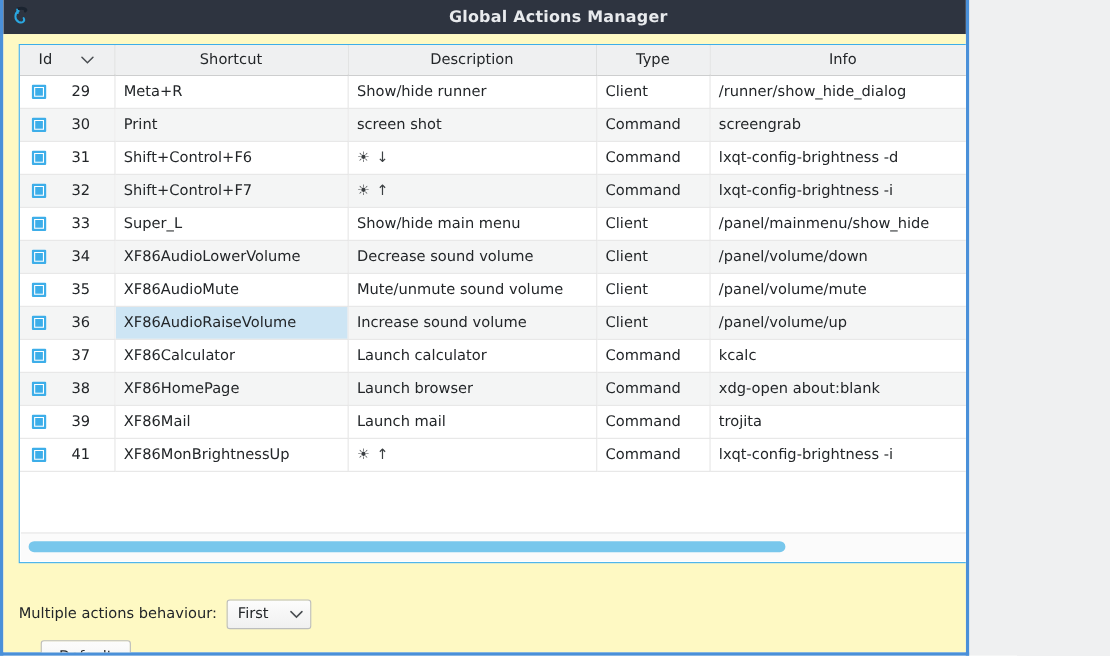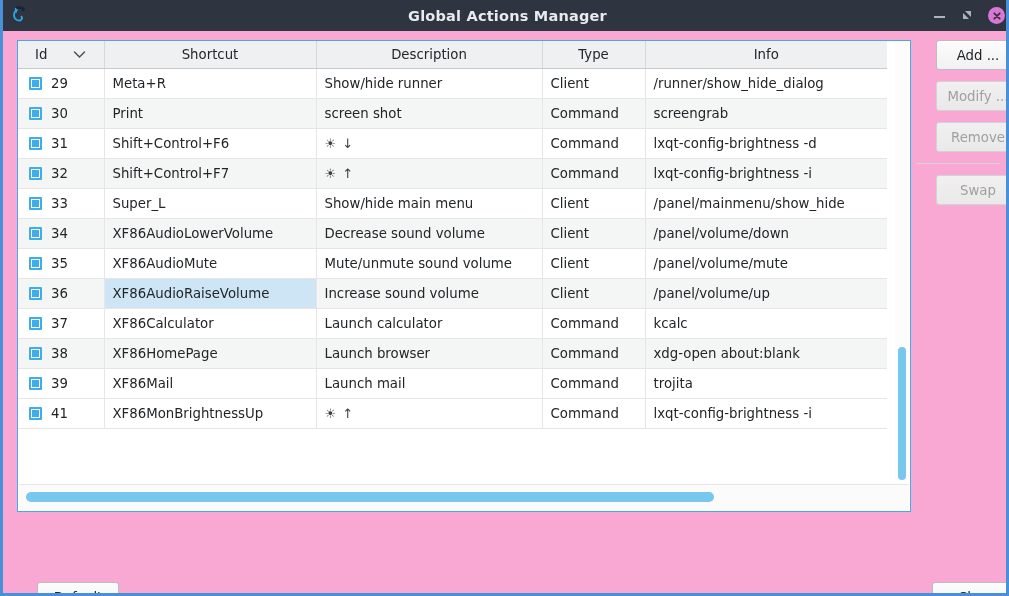--- a/index.html
+++ b/index.html
@@ -7,21 +7,21 @@
     margin: 0; padding: 0;
     width: 1009px; height: 596px;
     overflow: hidden;
     font-family: "DejaVu Sans", "Liberation Sans", sans-serif;
   }
   body { background: #eff0f1; }
 
   .window {
     position: absolute;
     left: 0; top: 0;
-    width: 1009px; height: 596px;
+    width: 881px; height: 596px;
     background: #eff0f1;
     border: 3px solid #4a90d9;
     border-top: none;
     overflow: hidden;
   }
 
   
   .titlebar {
     position: absolute; left: 0; top: 0;
     width: 1009px; height: 31px;
@@ -63,21 +63,21 @@
     background: #d977d4;
     display: flex; align-items: center; justify-content: center;
   }
   .wc-close svg { display: block; }
 
   
   .content {
     position: absolute;
     left: 0; top: 31px;
     width: 1003px; height: 562px;
-    background: #f9a8d4;
+    background: #fef9c3;
     padding-left: 16px;
   }
 
   
   .table-frame {
     position: absolute;
     left: 14px; top: 9px;
     width: 894px; height: 472px;
     background: #ffffff;
     border: 1px solid #3daee9;
@@ -130,21 +130,21 @@
   .col-info  { width: 242px; }
 
   .th-id-inner {
     display: flex; align-items: center;
     justify-content: center; gap: 26px;
     padding: 0 10px;
   }
   .sort-chev { display: block; }
 
   .id-cell {
-    display: flex; align-items: center; gap: 9px;
+    display: flex; align-items: center; gap: 23px;
     padding-left: 3px;
   }
   .chkicon {
     width: 13px; height: 13px;
     border: 2px solid #3daee9;
     background: #ffffff;
     flex: 0 0 auto;
     position: relative;
     border-radius: 1px;
   }
@@ -475,18 +475,27 @@
     </div>
 
     <div class="side-buttons">
       <div class="btn">Add ...</div>
       <div class="btn disabled">Modify ...</div>
       <div class="btn disabled">Remove</div>
       <div class="side-sep"></div>
       <div class="btn disabled">Swap</div>
     </div>
 
+    <div class="bottom-row">
+      <div class="bottom-label">Multiple actions behaviour:</div>
+      <div class="combo">
+        <span>First</span>
+        <svg class="chev" width="13" height="9" viewBox="0 0 13 9">
+          <path d="M1.5 2 L6.5 7 L11.5 2" stroke="#4a4e52" stroke-width="1.4" fill="none" stroke-linecap="round"></path>
+        </svg>
+      </div>
+    </div>
 
     <div class="btn btn-default">Default</div>
     <div class="btn btn-close">Close</div>
 
   </div>
 </div>
 
 </body></html>

